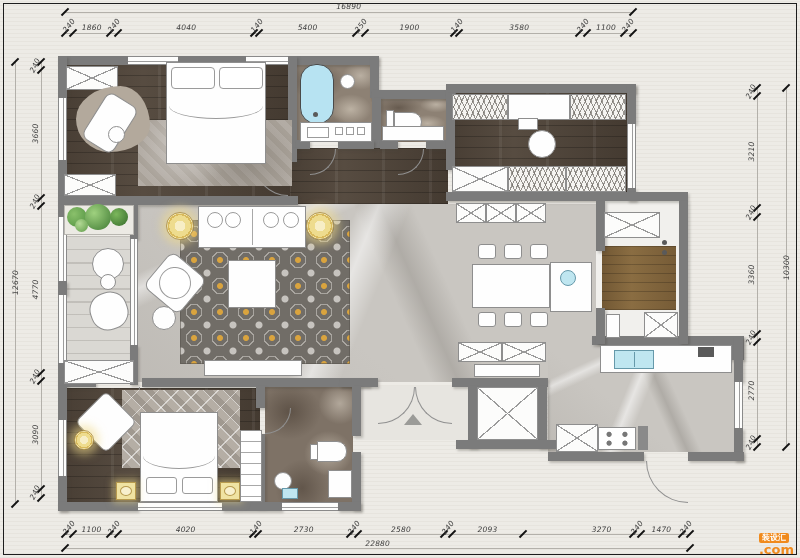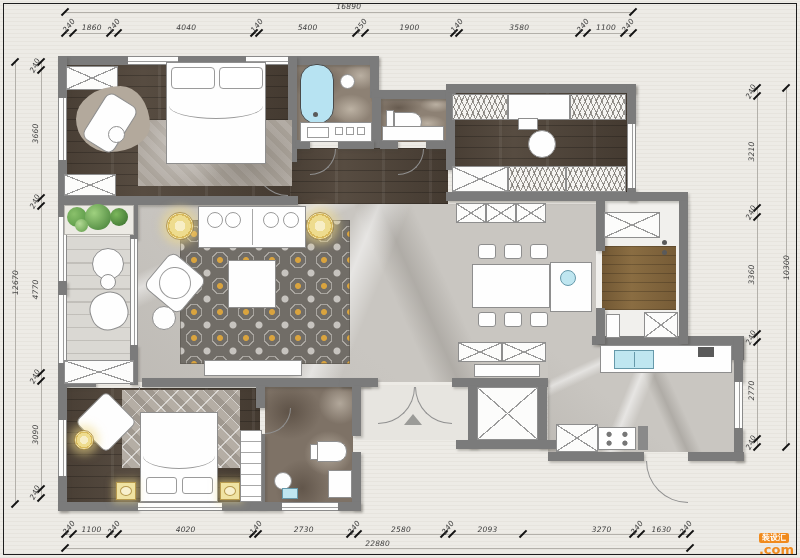--- a/index.html
+++ b/index.html
@@ -357,21 +357,21 @@
     <div class="dim-label" style="left: 387px; top: 525px; width: 28px; text-align: center;">2580</div>
     <div class="dim-tick" style="left: 451.408px; top: 529px;"></div>
     <div class="dim-label small" style="left: 434.376px; top: 523px; width: 28px; text-align: center;">240</div>
     <div class="dim-tick" style="left: 521.632px; top: 529px;"></div>
     <div class="dim-label" style="left: 473.52px; top: 525px; width: 28px; text-align: center;">2093</div>
     <div class="dim-tick" style="left: 631.504px; top: 529px;"></div>
     <div class="dim-label" style="left: 563.568px; top: 525px; width: 28px; text-align: right; margin-left: 20px;">3270</div>
     <div class="dim-tick" style="left: 639.568px; top: 529px;"></div>
     <div class="dim-label small" style="left: 622.536px; top: 523px; width: 28px; text-align: center;">240</div>
     <div class="dim-tick" style="left: 681.232px; top: 529px;"></div>
-    <div class="dim-label" style="left: 647.4px; top: 525px; width: 28px; text-align: center;">1630</div>
+    <div class="dim-label" style="left: 647.4px; top: 525px; width: 28px; text-align: center;">1470</div>
     <div class="dim-tick" style="left: 689.296px; top: 529px;"></div>
     <div class="dim-label small" style="left: 672.264px; top: 523px; width: 28px; text-align: center;">240</div>
     <div class="dim-line" style="left: 65px; top: 548px; width: 625.296px; height: 1px;"></div>
     <div class="dim-tick" style="left: 64px; top: 543px;"></div>
     <div class="dim-tick" style="left: 689.296px; top: 543px;"></div>
     <div class="dim-label" style="left: 357.648px; top: 539px; width: 40px; text-align: center;">22880</div>
     <div class="dim-line" style="left: 41px; top: 62px; width: 1px; height: 435.552px;"></div>
     <div class="dim-tick" style="left: 40px; top: 57px;"></div>
     <div class="dim-tick" style="left: 40px; top: 65.376px;"></div>
     <div class="dim-label vert small" style="left: 21px; top: 61.188px; width: 28px; text-align: center;">240</div>

